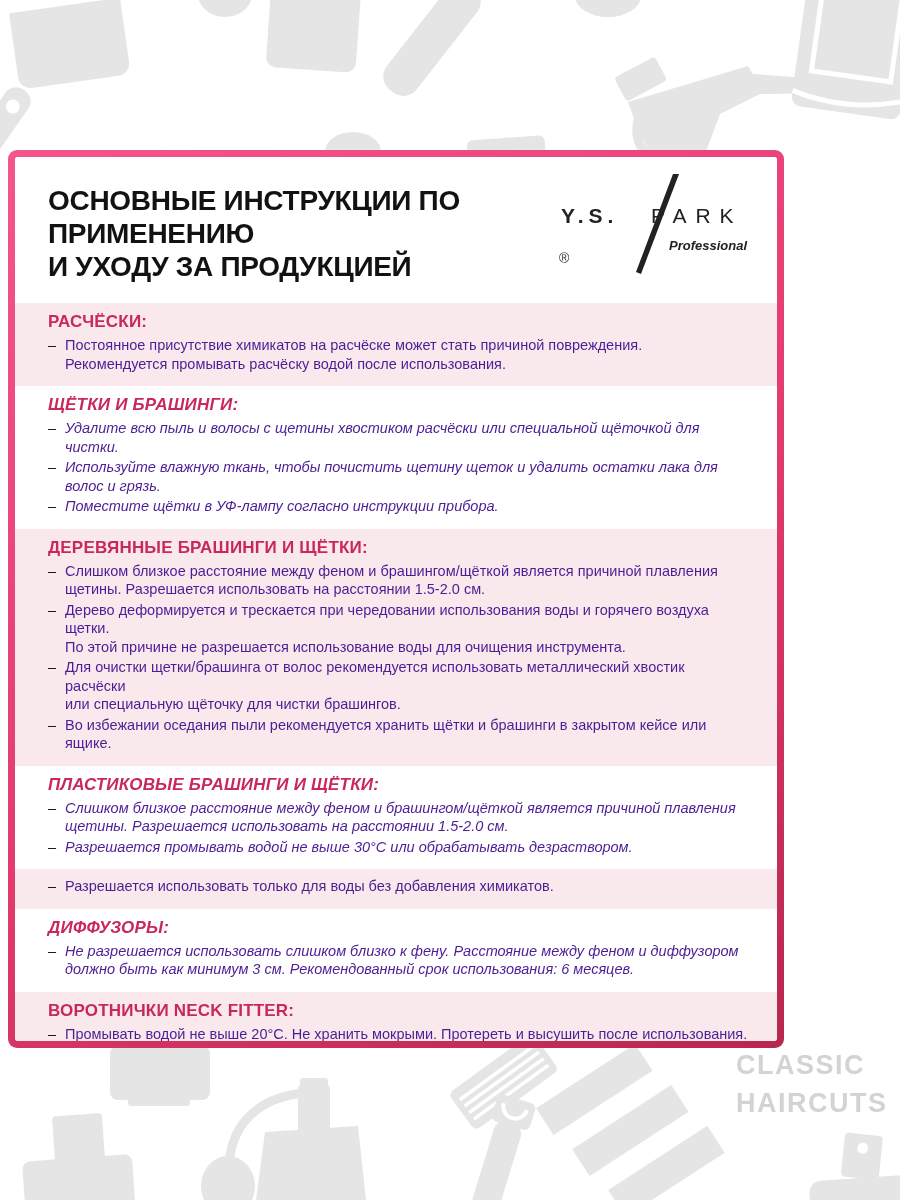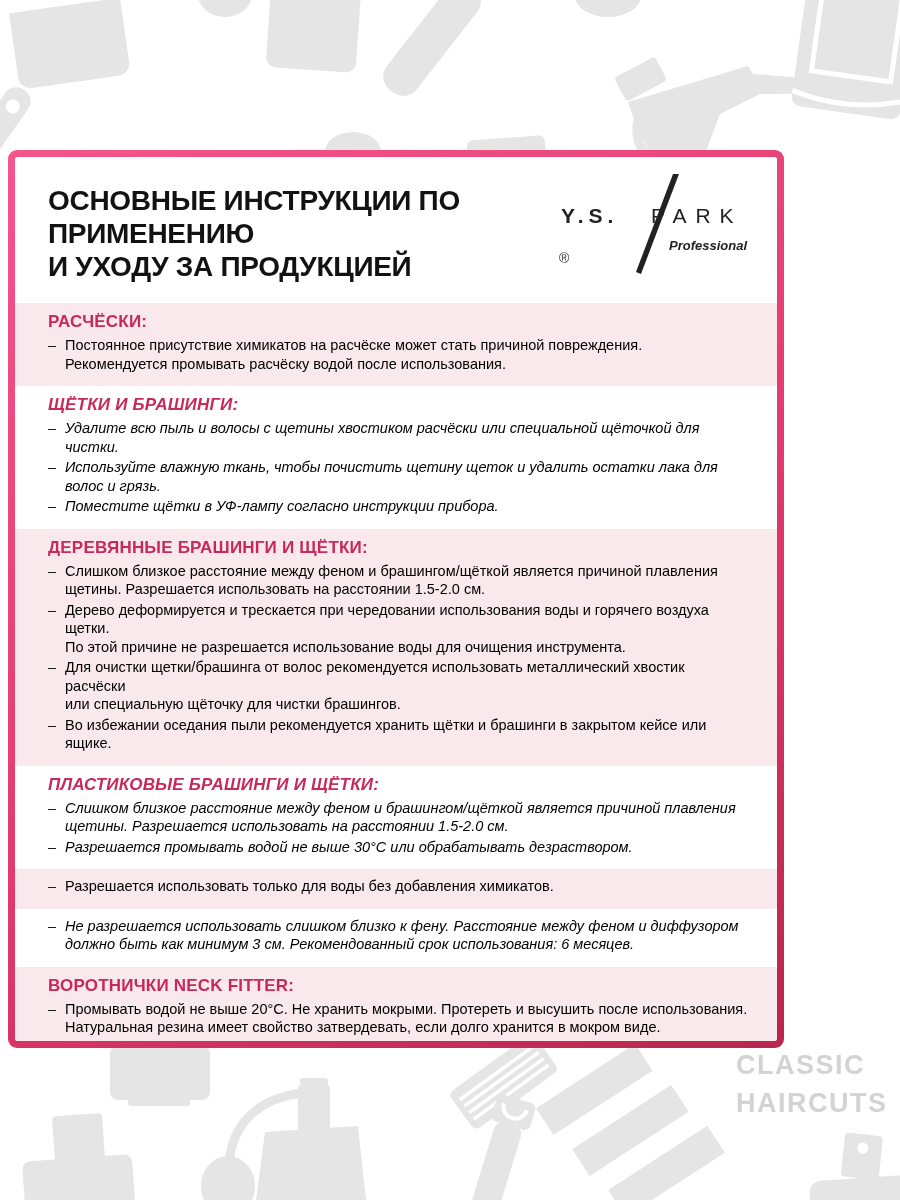--- a/index.html
+++ b/index.html
@@ -47,21 +47,21 @@
   .section:last-child{flex:1;}
   .section.tint{background:#f9e8ec;}
   .section.plain{background:#ffffff;font-style:italic;}
   .section-heading{
     font-size:17px;font-weight:700;color:#c8295a;line-height:22px;
     margin:0 0 3px 0;letter-spacing:0.2px;
   }
   .bullet-row{display:flex;align-items:flex-start;margin:0 0 2px 0;}
   .dash{flex:0 0 17px;font-size:14.5px;line-height:18.5px;color:#1b1b1b;}
   .bullet-text{
-    flex:1;font-size:14.5px;line-height:18.5px;color:#000000;
+    flex:1;font-size:14.5px;line-height:18.5px;color:#4c1d95;
     white-space:pre-line;
   }
 </style>
 </head>
 <body>
 
 <svg id="bg-icons" viewBox="0 0 900 1200" xmlns="http://www.w3.org/2000/svg">
   <g fill="#e5e5e5">
 
     <g transform="rotate(-8 70 30)">
@@ -257,20 +257,21 @@
   <div class="section tint">
     <div class="section-list">
             <div class="bullet-row">
               <span class="dash">–</span>
               <span class="bullet-text">Разрешается использовать только для воды без добавления химикатов.</span>
             </div>
           </div>
   </div>
 
   <div class="section plain">
+    <h3 class="section-heading">ДИФФУЗОРЫ:</h3>
     <div class="section-list">
             <div class="bullet-row">
               <span class="dash">–</span>
               <span class="bullet-text">Не разрешается использовать слишком близко к фену. Расстояние между феном и диффузором
 должно быть как минимум 3 см. Рекомендованный срок использования: 6 месяцев.</span>
             </div>
           </div>
   </div>
 
   <div class="section tint">

